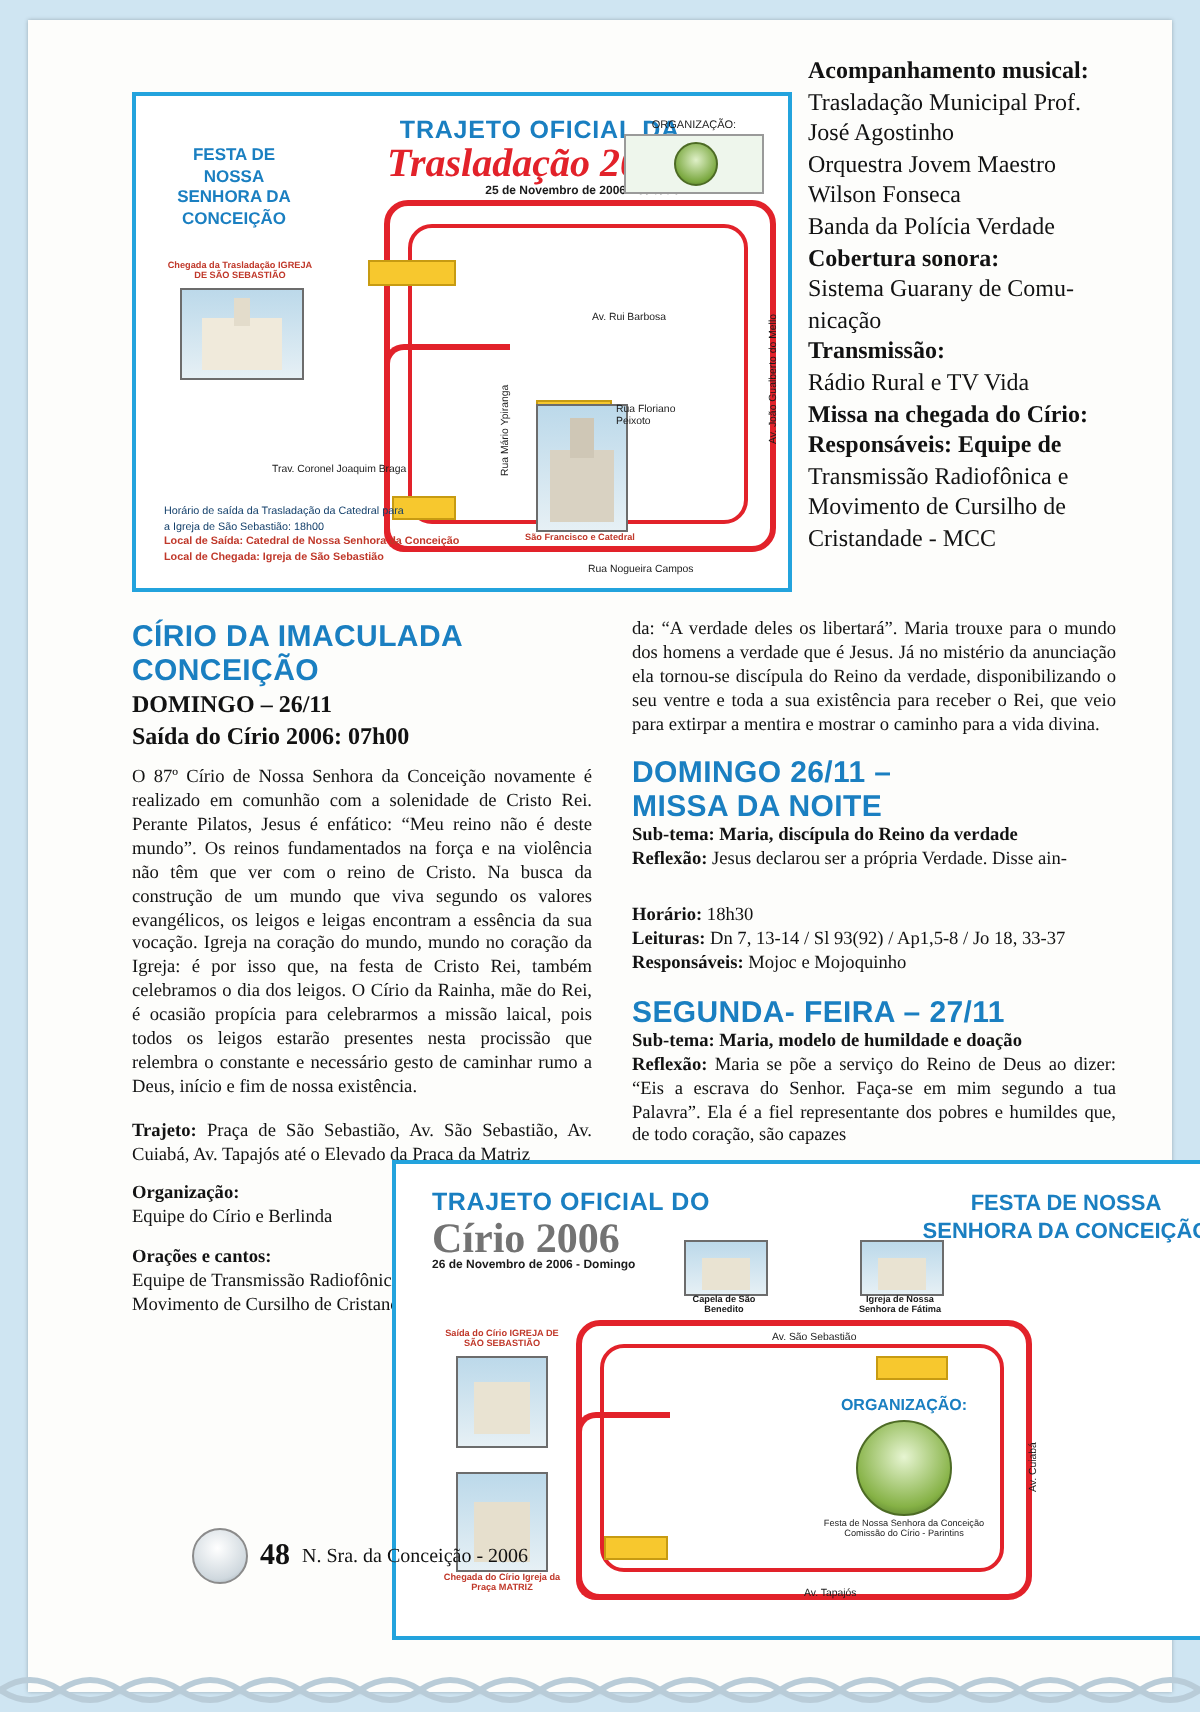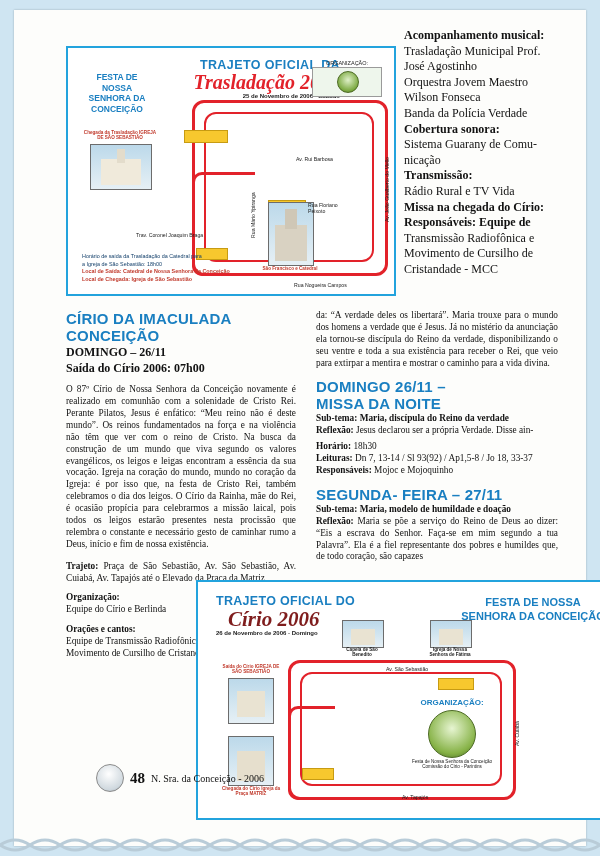--- a/index.html
+++ b/index.html
@@ -217,26 +217,24 @@
     position: absolute;
     left: 14px;
     top: 8px;
     width: 190px;
     color: #1a7fc1;
     font-family: "Liberation Sans", sans-serif;
   }
   .map2-title .l1 { font-size: 12.5px; font-weight: bold; letter-spacing: .3px; }
   .map2-title .l2 {
     font-size: 21px;
-    font-style: italic;
-    font-weight: bold;
-    color: #7f1d1d;
+    font-weight: bold;
+    color: #737373;
     font-family: "Liberation Serif", serif;
     line-height: 1.05;
-    margin-left: 12px;
   }
   .map2-title .l3 { font-size: 6px; color: #1b1b1b; font-weight: bold; }
   .map2-festa {
     position: absolute;
     right: 10px;
     top: 10px;
     width: 150px;
     text-align: center;
     color: #1a7fc1;
     font-weight: bold;
@@ -386,21 +384,21 @@
       </div>
 
       <div class="col-r">
         <p class="body-text">da: “A verdade deles os libertará”. Maria trouxe para o mundo dos homens a verdade que é Jesus. Já no mistério da anunciação ela tornou-se discípula do Reino da verdade, disponibilizando o seu ventre e toda a sua existência para receber o Rei, que veio para extirpar a mentira e mostrar o caminho para a vida divina.</p>
 
         <div class="h-blue" style="margin-top:9px; white-space:pre-line;">DOMINGO 26/11 –
 MISSA DA NOITE</div>
         <p class="body-text"><span class="bold">Sub-tema:</span><span class="bold"> Maria, discípula do Reino da verdade</span></p>
         <p class="body-text"><span class="bold">Reflexão:</span><span> Jesus declarou ser a própria Verdade. Disse ain-</span></p>
 
-        <p class="body-text" style="margin-top:4px;"><span class="bold">Horário:</span><span> 18h30</span></p>
+        <p class="body-text" style="margin-top:16px;"><span class="bold">Horário:</span><span> 18h30</span></p>
         <p class="body-text"><span class="bold">Leituras:</span><span> Dn 7, 13-14 / Sl 93(92) / Ap1,5-8 / Jo 18, 33-37</span></p>
         <p class="body-text"><span class="bold">Responsáveis:</span><span> Mojoc e Mojoquinho</span></p>
 
         <div class="h-blue" style="margin-top:9px;">SEGUNDA- FEIRA – 27/11</div>
         <p class="body-text"><span class="bold">Sub-tema:</span><span class="bold"> Maria, modelo de humildade e doação</span></p>
         <p class="body-text"><span class="bold">Reflexão:</span><span> Maria se põe a serviço do Reino de Deus ao dizer: “Eis a escrava do Senhor. Faça-se em mim segundo a tua Palavra”. Ela é a fiel representante dos pobres e humildes que, de todo coração, são capazes</span></p>
       </div>
     </div>
 
     <div class="map2">

